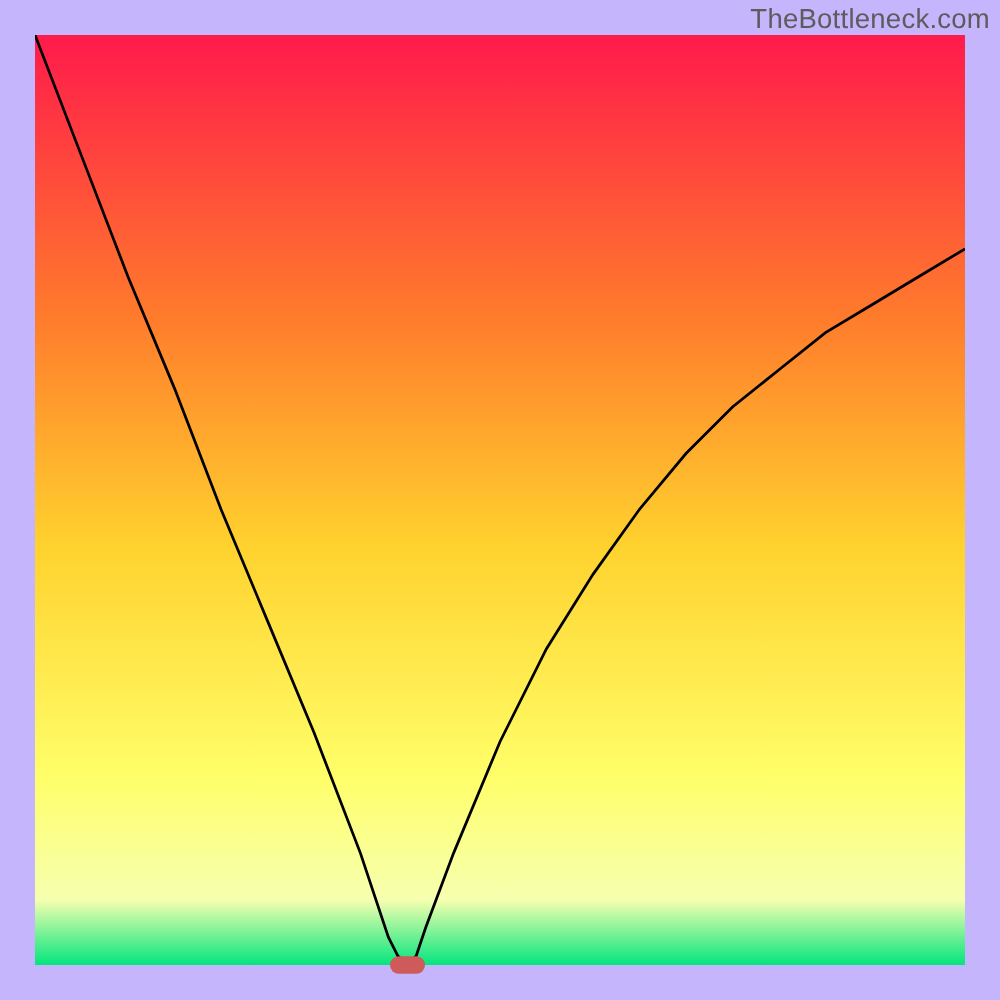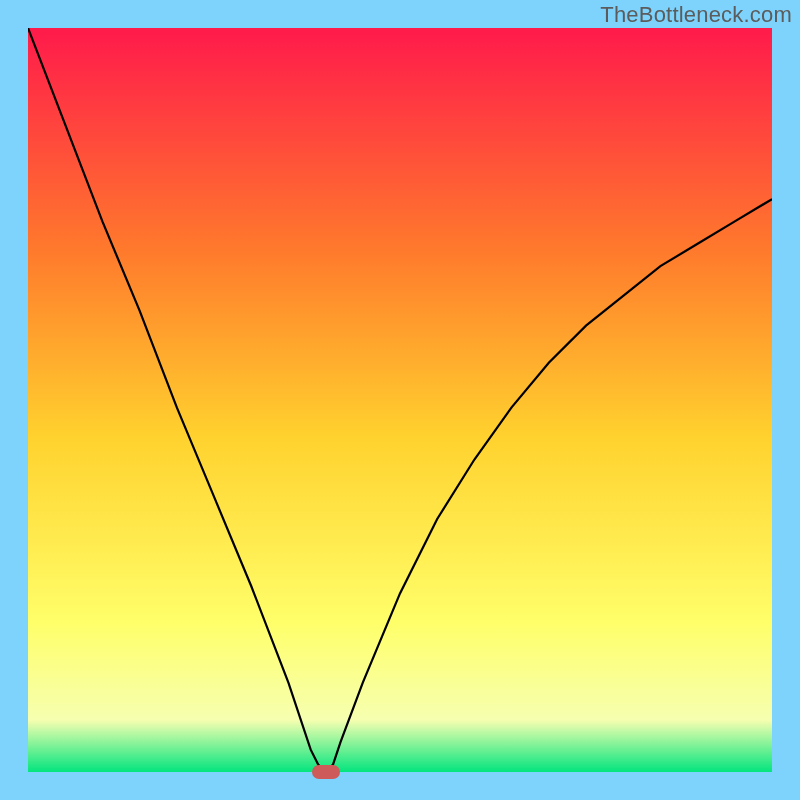--- a/index.html
+++ b/index.html
@@ -6,21 +6,21 @@
     margin: 0;
     padding: 0;
     width: 800px;
     height: 800px;
     overflow: hidden;
     font-family: Arial, Helvetica, sans-serif;
   }
   .frame {
     width: 800px;
     height: 800px;
-    background: #7dd3fc;
+    background: #c4b5fd;
     position: relative;
   }
   .watermark {
     position: absolute;
     top: 2px;
     right: 8px;
     color: #5c5c5c;
     font-size: 22px;
     font-weight: 400;
     letter-spacing: 0.2px;

